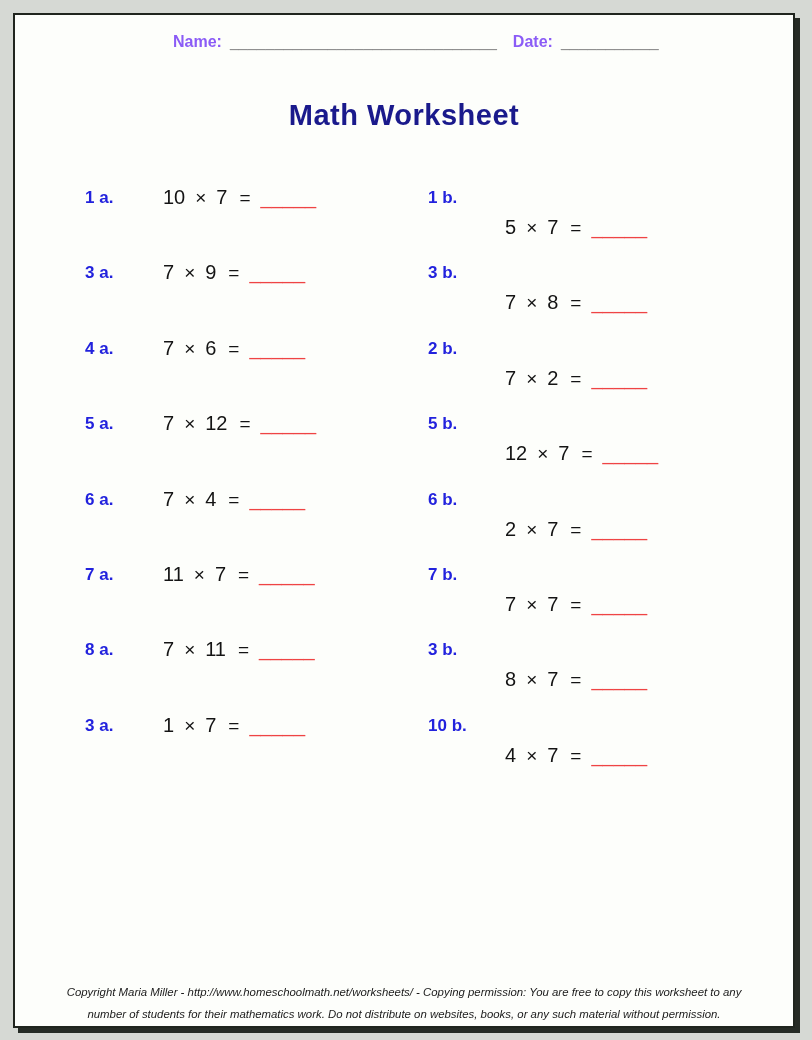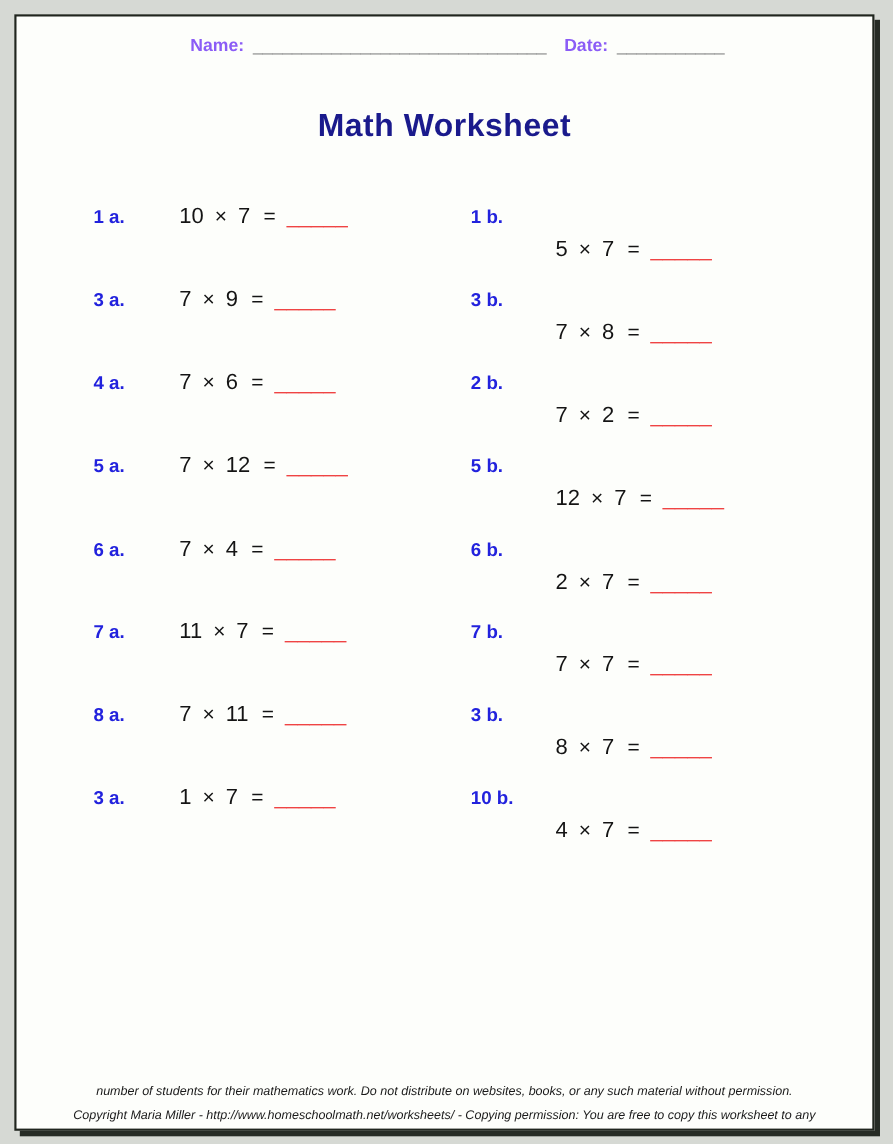--- a/index.html
+++ b/index.html
@@ -201,17 +201,17 @@
         <span class="f1">1</span><span class="times">×</span><span class="f2">7</span><span class="equals">=</span><span class="blank">_____</span>
       </span>
       <span class="plabel col-b">10 b.</span>
       <span class="eq col-b">
         <span class="f1">4</span><span class="times">×</span><span class="f2">7</span><span class="equals">=</span><span class="blank">_____</span>
       </span>
     </div>
   </div>
 
   <div class="footer">
+    <div>Copyright Maria Miller - http://www.homeschoolmath.net/worksheets/ - Copying permission: You are free to copy this worksheet to any</div>
     <div>number of students for their mathematics work. Do not distribute on websites, books, or any such material without permission.</div>
-    <div>Copyright Maria Miller - http://www.homeschoolmath.net/worksheets/ - Copying permission: You are free to copy this worksheet to any</div>
   </div>
 
 </div>
 
 </body></html>

